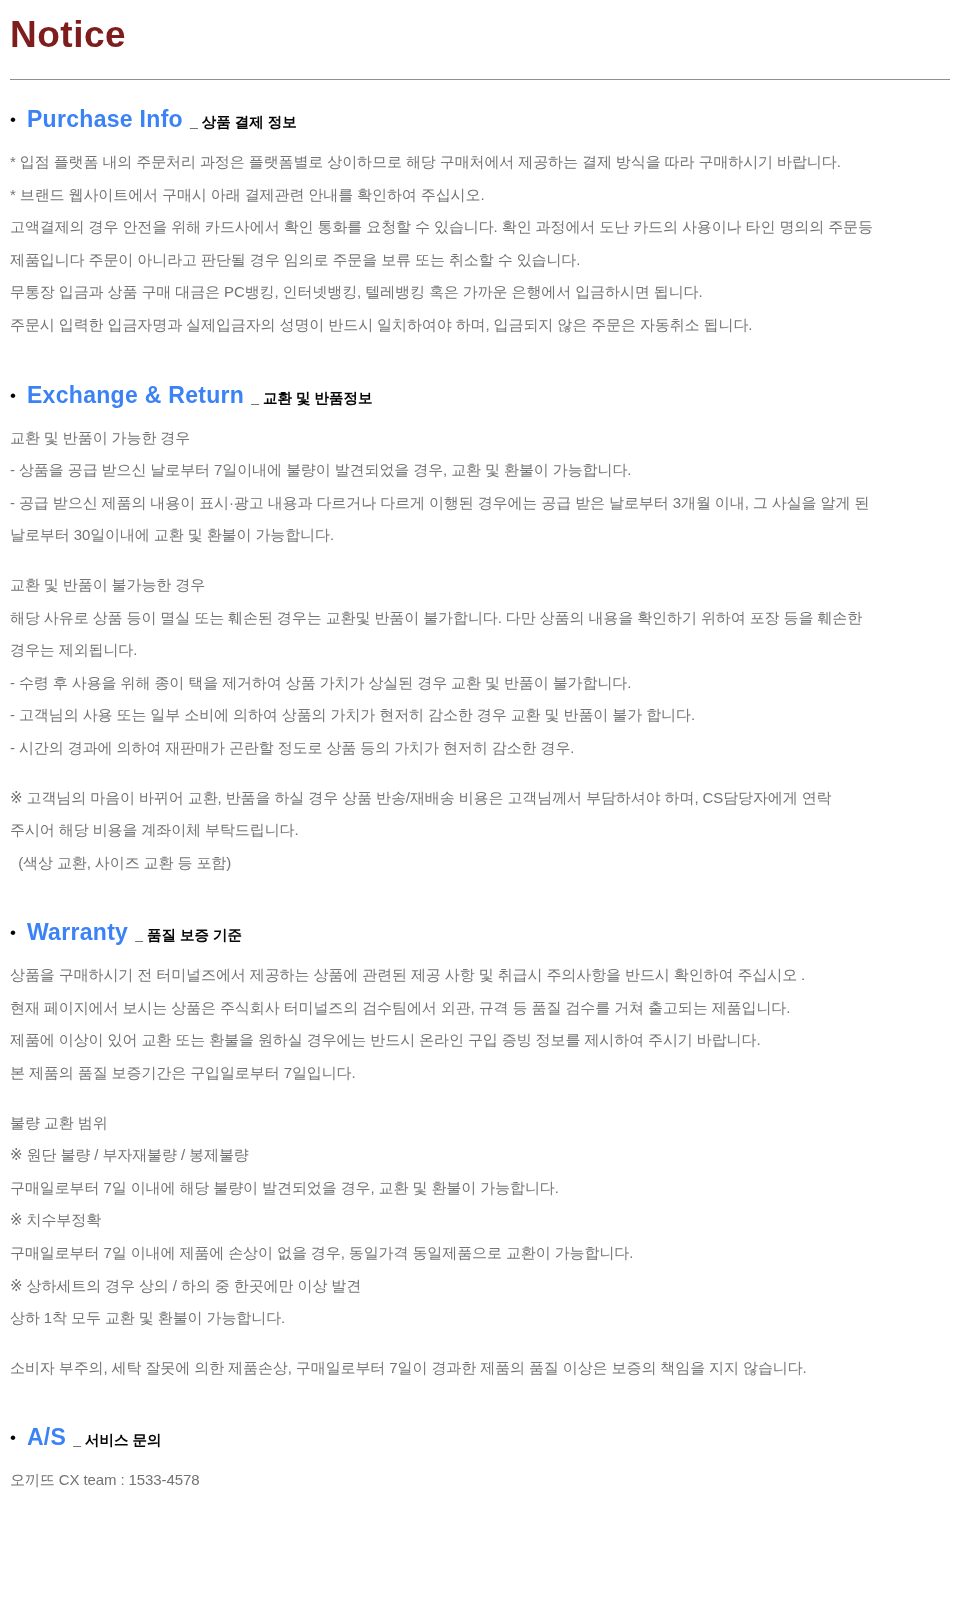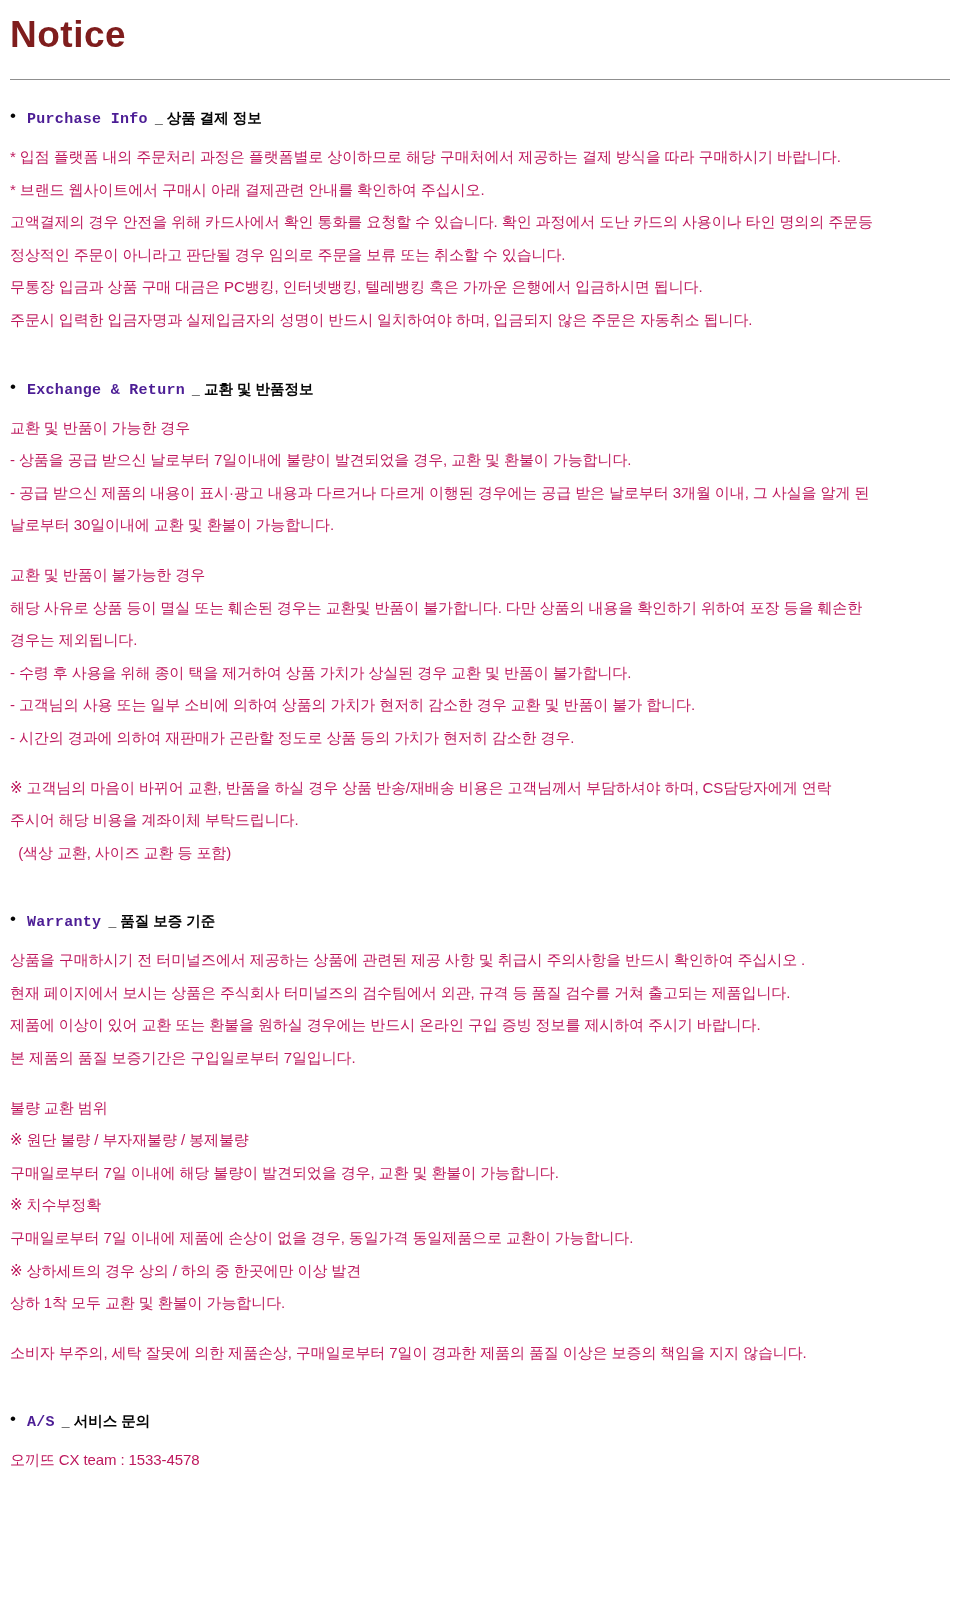--- a/index.html
+++ b/index.html
@@ -36,25 +36,24 @@
     margin: 0 0 13px 0;
     white-space: nowrap;
   }
   .bullet {
     font-size: 17px;
     color: #050505;
     margin-right: 11px;
     vertical-align: 2px;
   }
   .sec-en {
-    font-size: 15px;
+    font-size: 23px;
     font-weight: 700;
-    color: #4c1d95;
+    color: #3b82f6;
     letter-spacing: 0.3px;
-    font-family: Liberation Mono, monospace;
   }
   .sec-sep {
     font-size: 14px;
     font-weight: 700;
     color: #050505;
     margin-left: 7px;
   }
   .sec-ko {
     font-size: 14.5px;
     font-weight: 700;
@@ -62,37 +61,37 @@
     margin-left: 4px;
   }
   .para { margin: 0 0 17px 0; }
   .para:last-child { margin-bottom: 0; }
   .line {
     font-size: 15px;
     line-height: 32.6px;
     min-height: 32.6px;
     white-space: pre;
     letter-spacing: -0.1px;
-    color: #be185d;
+    color: #737373;
   }
 </style>
 </head>
 <body>
 
 <div class="page">
   <h1 class="page-title">Notice</h1>
   <hr class="divider">
   <div id="sections">
       <section class="notice-section">
         <div class="sec-head"><span class="bullet">•</span><span class="sec-en">Purchase Info</span><span class="sec-sep">_</span><span class="sec-ko">상품 결제 정보</span></div>
         <div class="para">
           <div class="line">* 입점 플랫폼 내의 주문처리 과정은 플랫폼별로 상이하므로 해당 구매처에서 제공하는 결제 방식을 따라 구매하시기 바랍니다.</div>
           <div class="line">* 브랜드 웹사이트에서 구매시 아래 결제관련 안내를 확인하여 주십시오.</div>
           <div class="line">고액결제의 경우 안전을 위해 카드사에서 확인 통화를 요청할 수 있습니다. 확인 과정에서 도난 카드의 사용이나 타인 명의의 주문등</div>
-          <div class="line">정상적인 주문이 아니라고 판단될 경우 임의로 주문을 보류 또는 취소할 수 있습니다.</div>
+          <div class="line">제품입니다 주문이 아니라고 판단될 경우 임의로 주문을 보류 또는 취소할 수 있습니다.</div>
           <div class="line">무통장 입금과 상품 구매 대금은 PC뱅킹, 인터넷뱅킹, 텔레뱅킹 혹은 가까운 은행에서 입금하시면 됩니다.</div>
           <div class="line">주문시 입력한 입금자명과 실제입금자의 성명이 반드시 일치하여야 하며, 입금되지 않은 주문은 자동취소 됩니다.</div>
         </div>
       </section>
       <section class="notice-section">
         <div class="sec-head"><span class="bullet">•</span><span class="sec-en">Exchange &amp; Return</span><span class="sec-sep">_</span><span class="sec-ko">교환 및 반품정보</span></div>
         <div class="para">
           <div class="line">교환 및 반품이 가능한 경우</div>
           <div class="line">- 상품을 공급 받으신 날로부터 7일이내에 불량이 발견되었을 경우, 교환 및 환불이 가능합니다.</div>
           <div class="line">- 공급 받으신 제품의 내용이 표시·광고 내용과 다르거나 다르게 이행된 경우에는 공급 받은 날로부터 3개월 이내, 그 사실을 알게 된</div>

